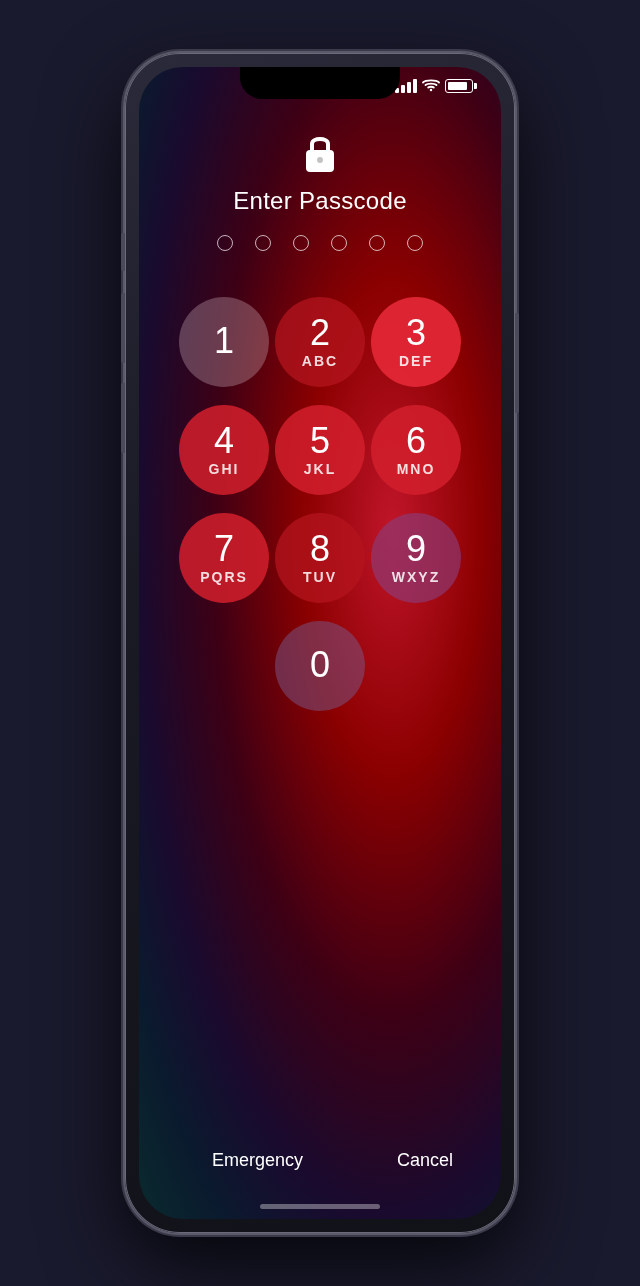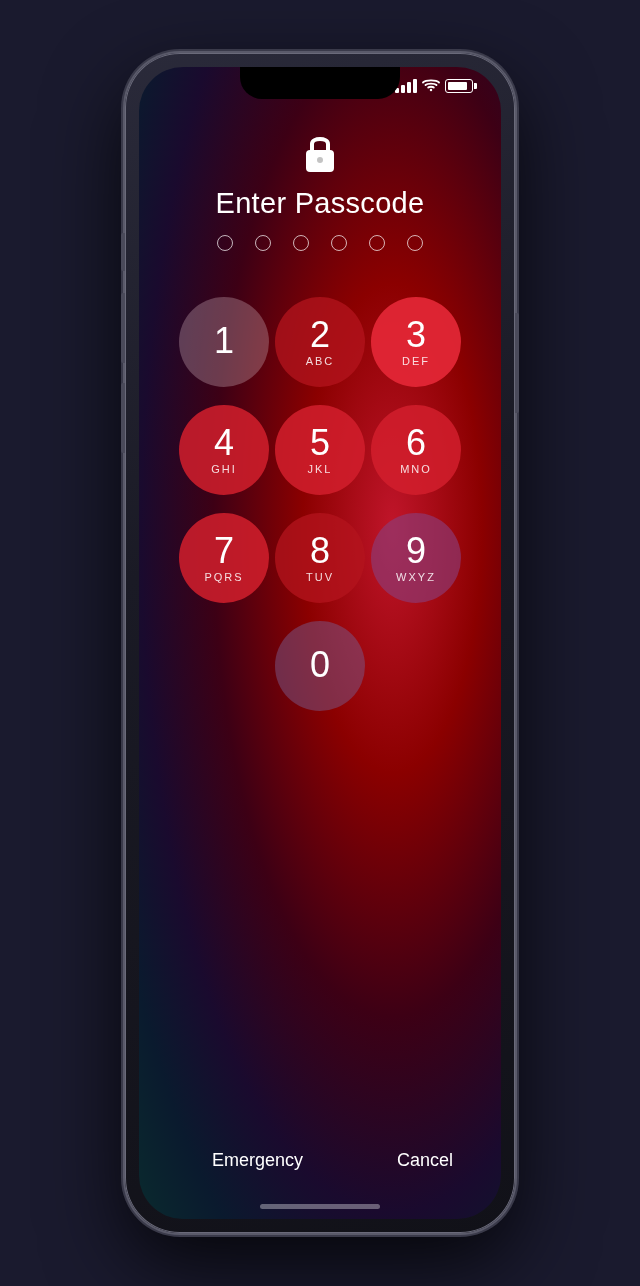--- a/index.html
+++ b/index.html
@@ -160,21 +160,21 @@
     }
 
     
     .passcode-title {
       position: absolute;
       top: 120px;
       left: 0;
       right: 0;
       text-align: center;
       color: white;
-      font-size: 29px;
+      font-size: 24px;
       font-weight: 300;
       letter-spacing: 0.3px;
     }
 
     
     .passcode-dots {
       position: absolute;
       top: 168px;
       left: 0;
       right: 0;
@@ -239,22 +239,22 @@
 
     .key-number {
       color: white;
       font-size: 36px;
       font-weight: 300;
       line-height: 1;
       margin-bottom: 2px;
     }
     .key-letters {
       color: rgba(255,255,255,0.85);
-      font-size: 11px;
-      font-weight: 400;
+      font-size: 14px;
+      font-weight: 700;
       letter-spacing: 2px;
       text-transform: uppercase;
     }
 
     
     .bottom-bar {
       position: absolute;
       bottom: 40px;
       left: 0;
       right: 0;

